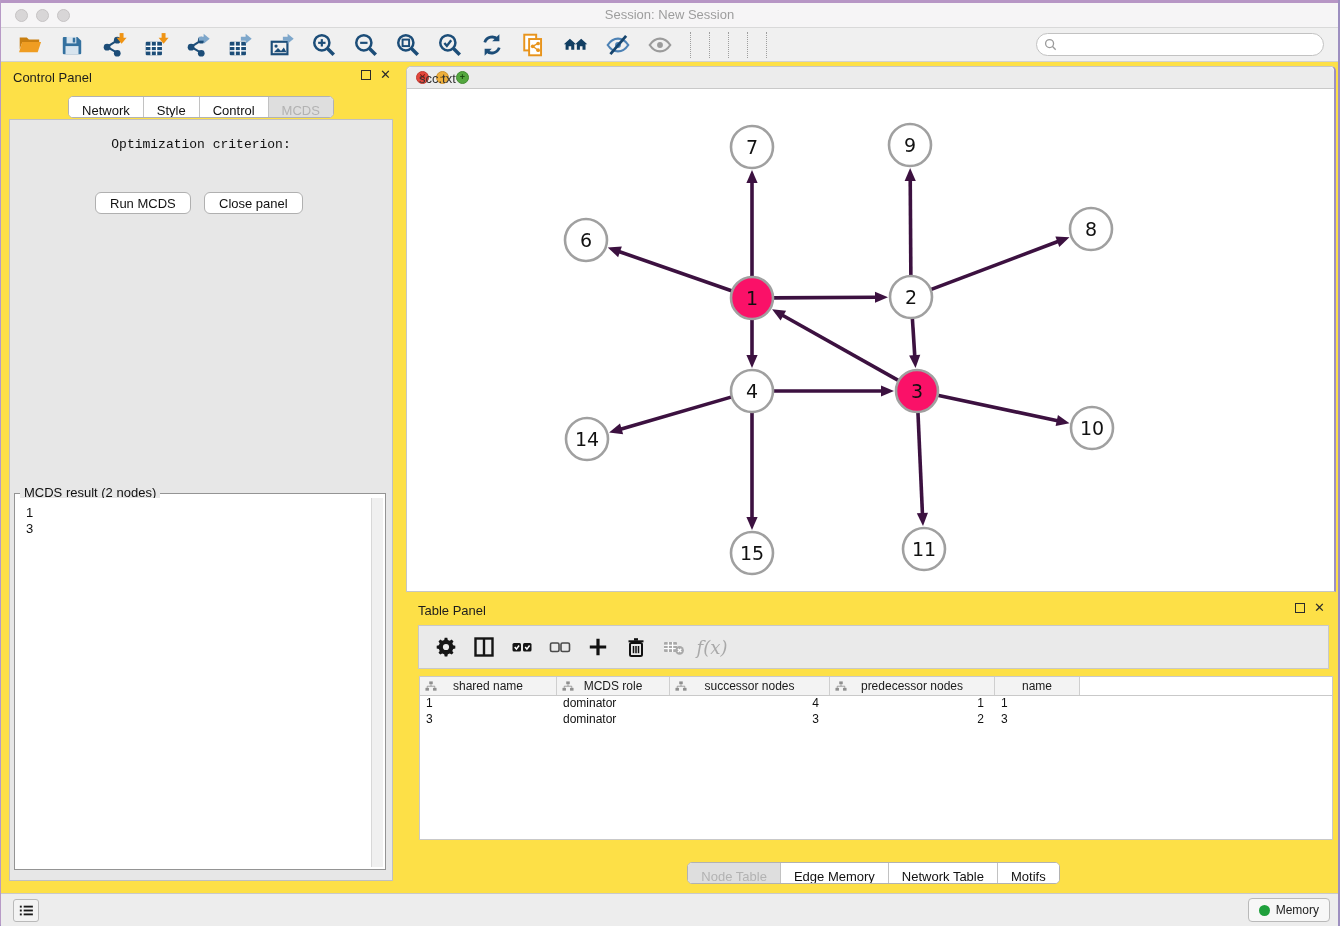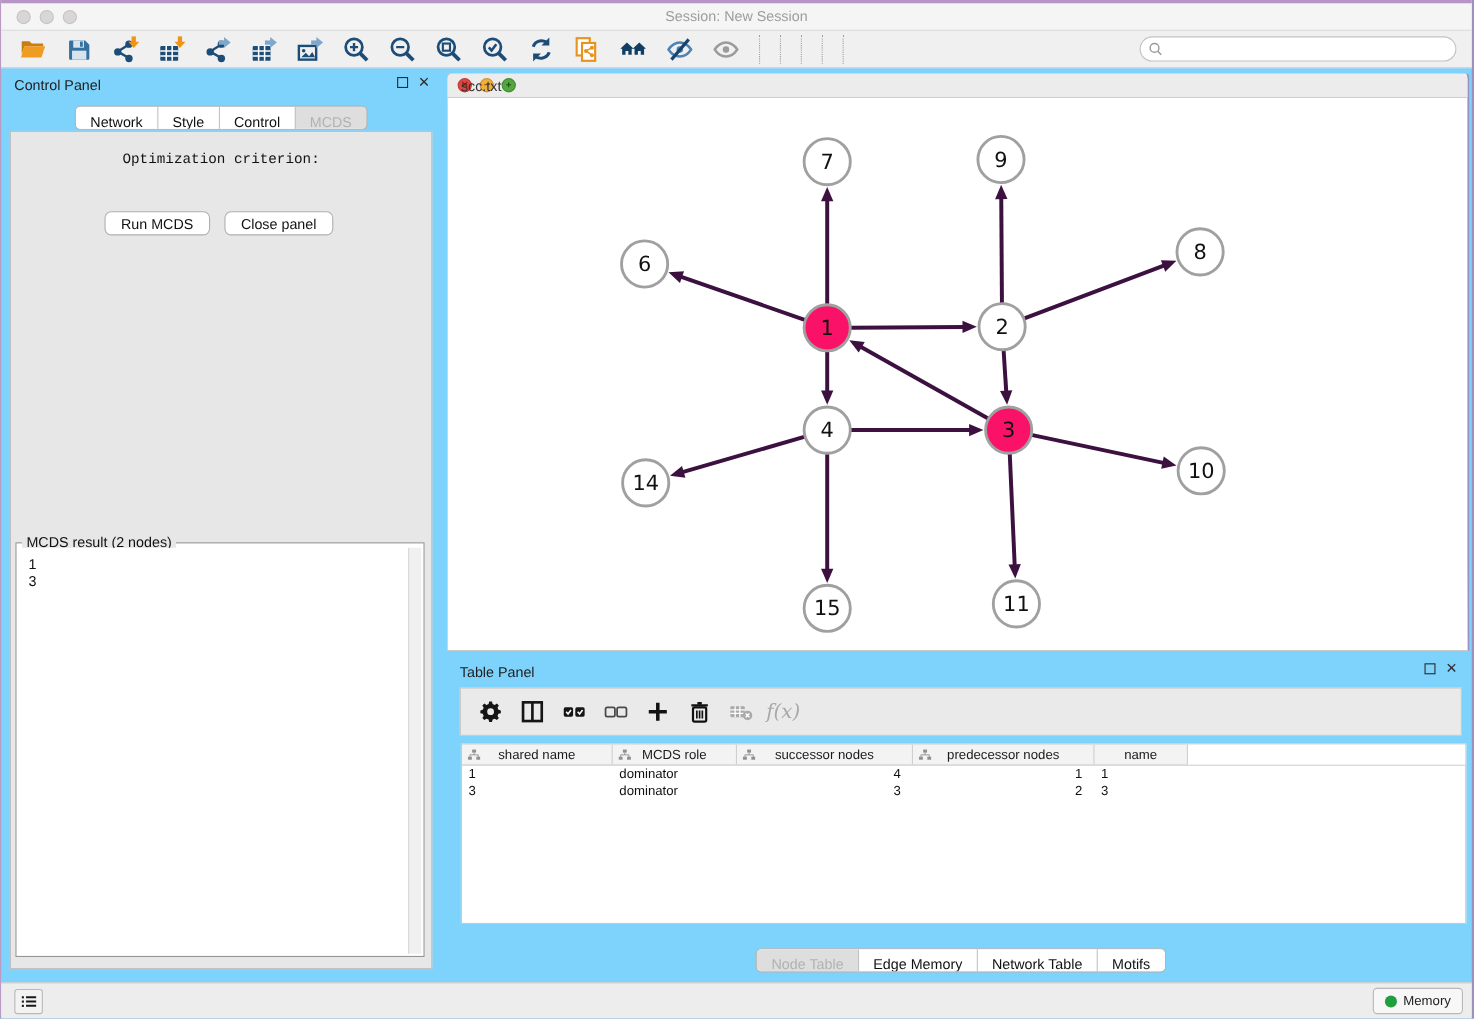--- a/index.html
+++ b/index.html
@@ -1,19 +1,19 @@
 <!DOCTYPE html>
 <html><head>
 <meta charset="utf-8">
 <style>
   * { margin:0; padding:0; box-sizing:border-box; }
   html,body { width:1340px; height:926px; }
   body { font-family:"Liberation Sans","DejaVu Sans",sans-serif; font-size:13px; color:#222;
          background:#e8e8e8; overflow:hidden; }
-  #app { position:relative; width:1340px; height:926px; background:#7dd3fc;
+  #app { position:relative; width:1340px; height:926px; background:#fde047;
          border-right:2px solid #9d8fc0; border-bottom:2px solid #9d8fc0; border-left:1px solid #b79ac6; }
 
   
   #titlebar { position:absolute; left:0; top:0; width:100%; height:28px; background:#f6f5f6;
               border-bottom:1px solid #d9d9d9; }
   #accent { position:absolute; left:0; top:0; width:100%; height:3px; background:#b796c5; }
   .lights { position:absolute; left:14px; top:9px; display:flex; gap:8px; }
   .light { width:13px; height:13px; border-radius:50%; background:#d8d6d7; border:1px solid #c6c3c4; }
   #main-title { position:absolute; left:0; top:7px; width:100%; text-align:center; color:#9d9d9d; font-size:13px; }
 

